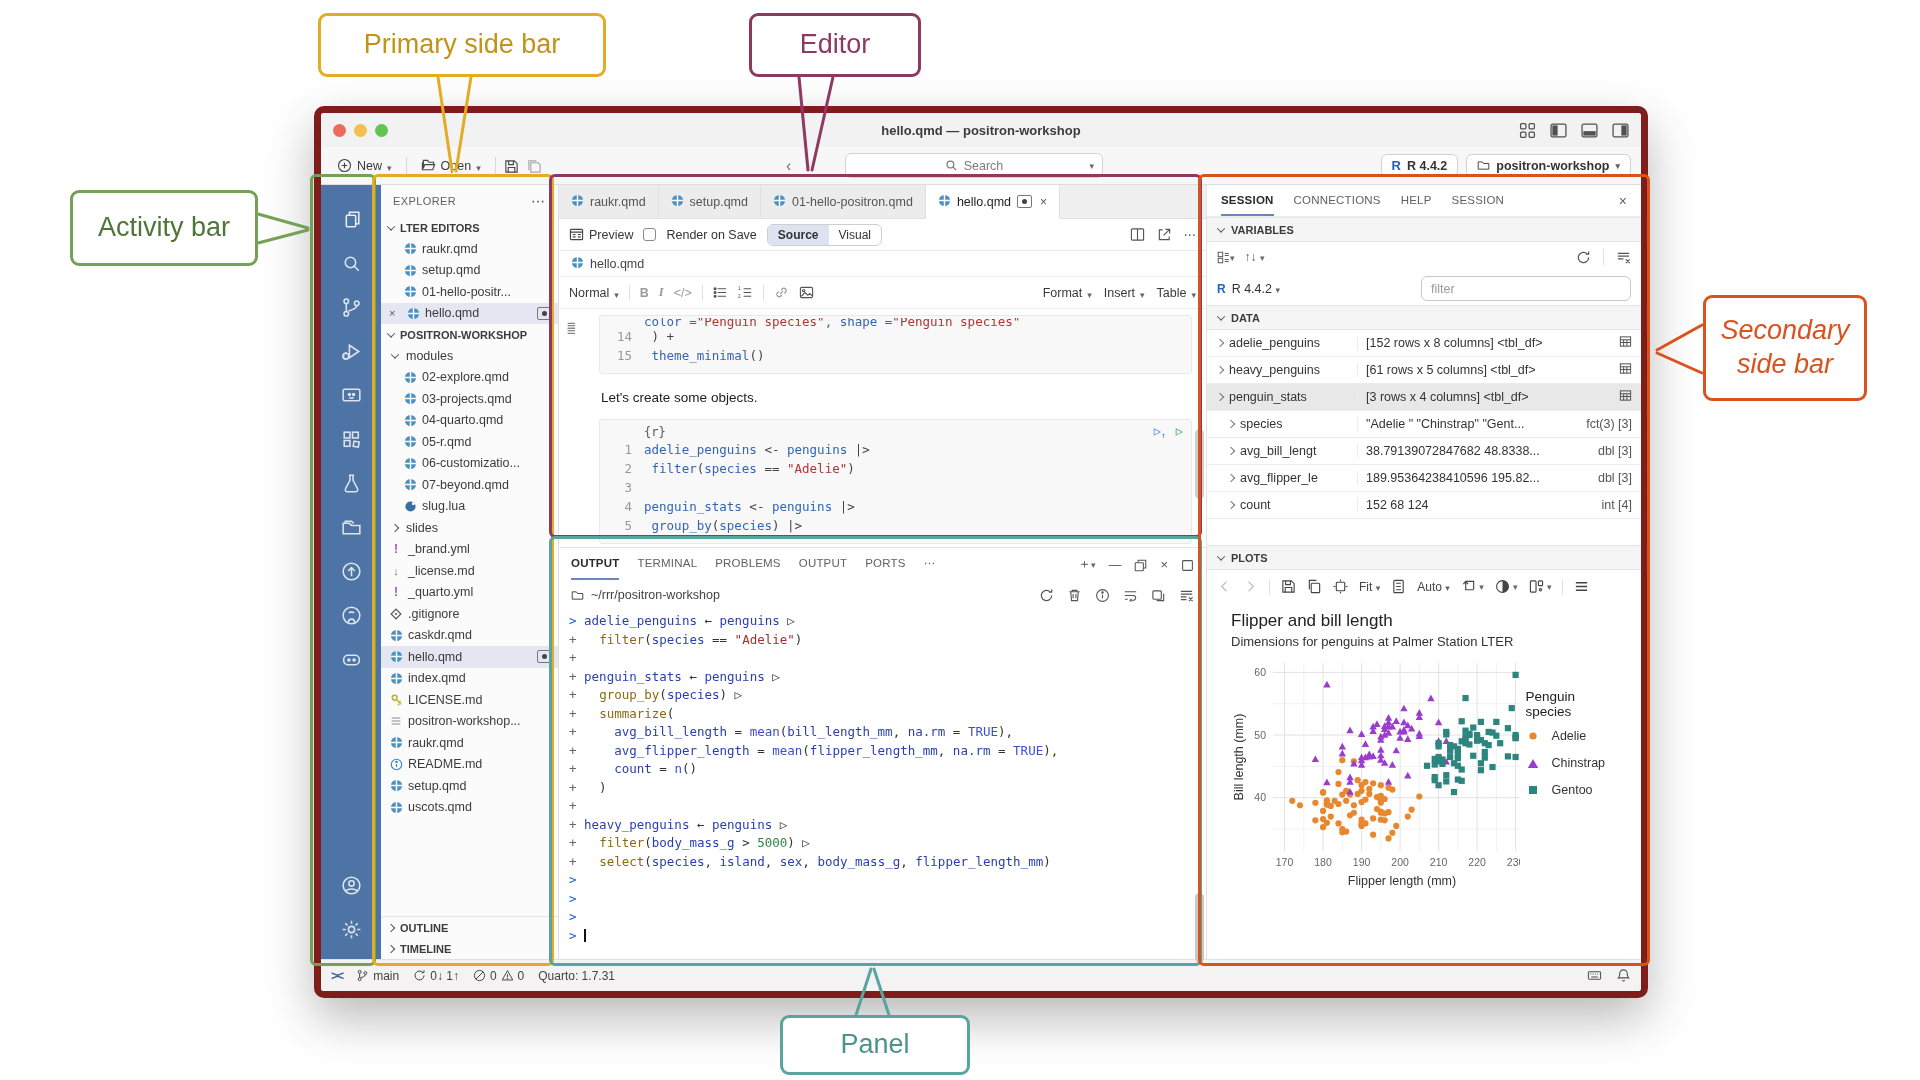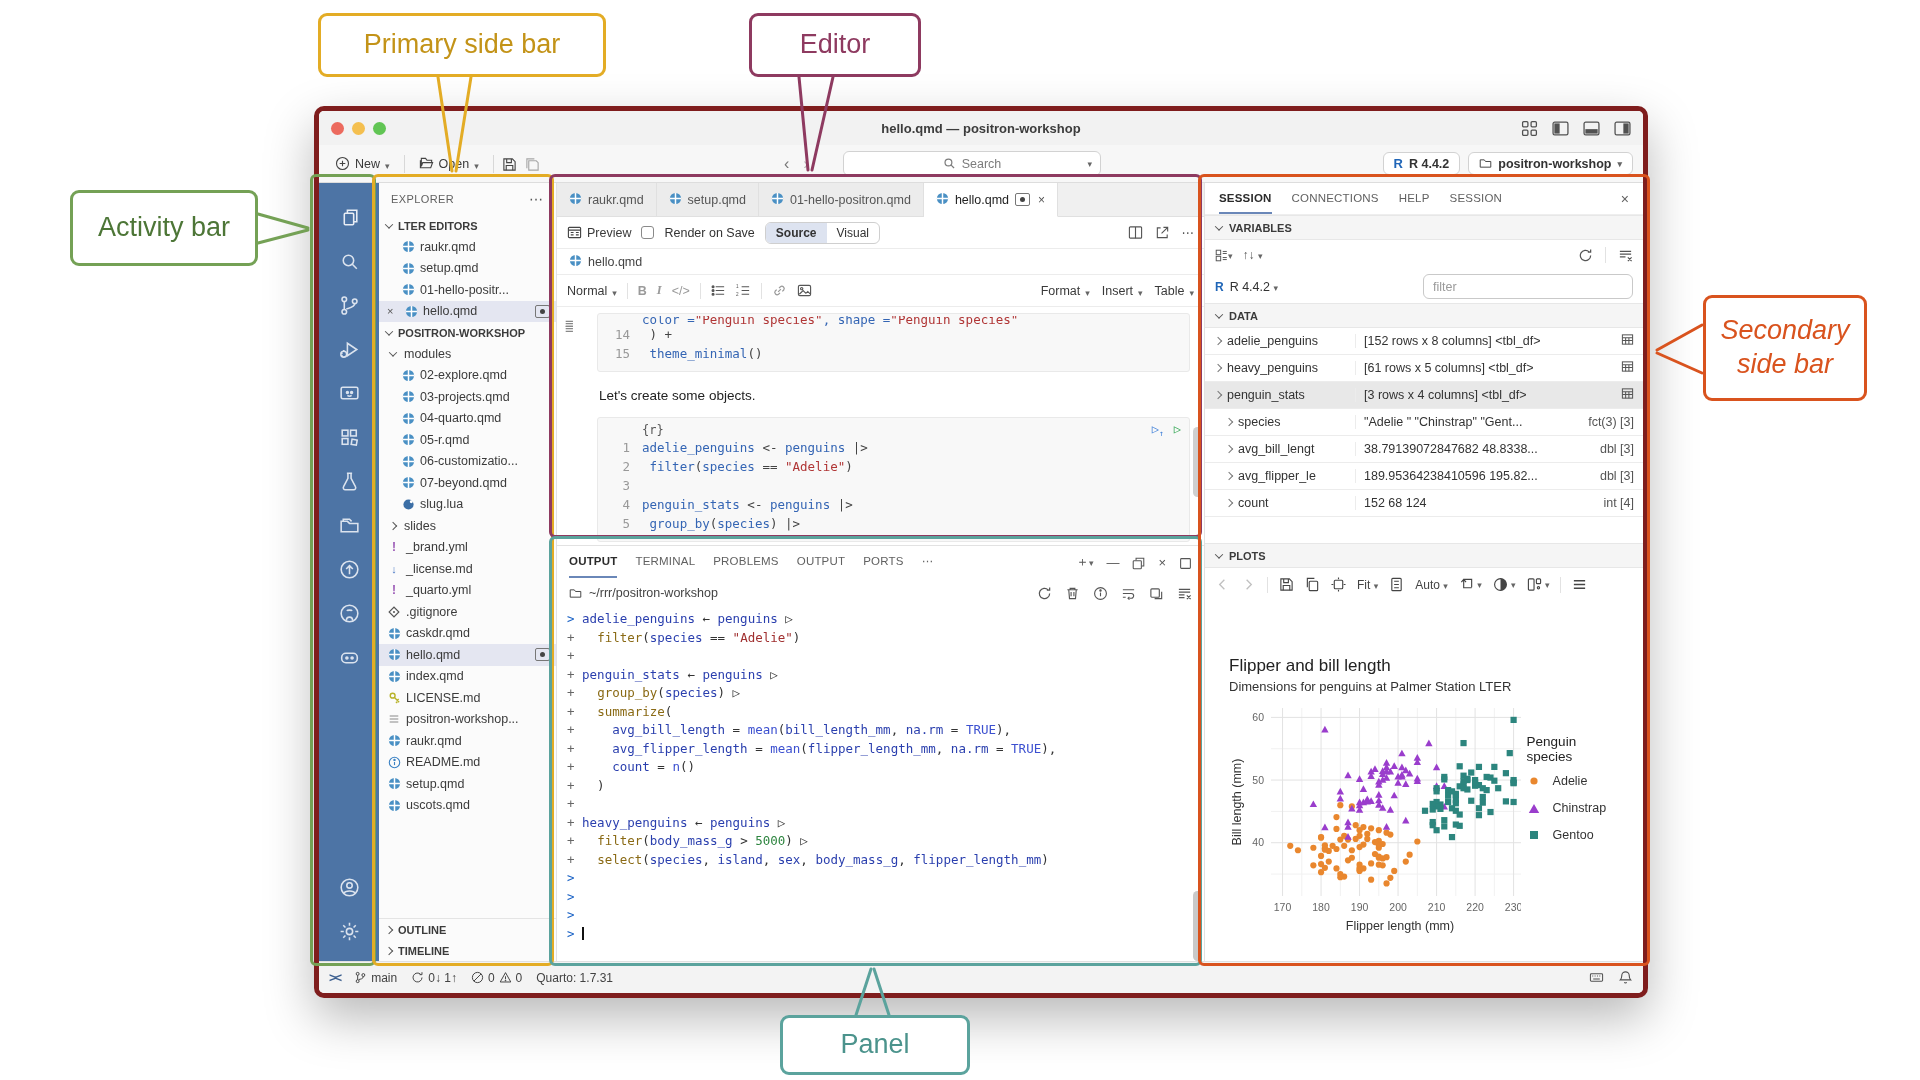--- a/index.html
+++ b/index.html
@@ -8,21 +8,21 @@
 
   
   .ann-box { position:absolute; background:#fff; border:3px solid; border-radius:9px;
              display:flex; align-items:center; justify-content:center; text-align:center;
              font-size:27px; font-weight:500; z-index:60; line-height:1.25; }
   .region-outline { position:absolute; border:3px solid; border-radius:6px; z-index:55; pointer-events:none; }
   #callout-svg { position:absolute; left:0; top:0; width:1920px; height:1080px; z-index:58; pointer-events:none; }
 
   
   .window { position:absolute; left:314px; top:106px; width:1334px; height:892px;
-            background:#fff; border:5px solid #7f1d1d; border-radius:10px;
+            background:#fff; border:7px solid #7f1d1d; border-radius:10px;
             box-shadow:0 20px 50px rgba(0,0,0,.28); display:flex; flex-direction:column; overflow:hidden; z-index:10; }
   .titlebar { height:34px; background:#f2f2f2; display:flex; align-items:center; padding:0 12px; position:relative; flex:0 0 34px; }
   .traffic { display:flex; gap:8px; }
   .tl { width:13px; height:13px; border-radius:50%; }
   .tl.red{background:#ec6a5e;} .tl.yellow{background:#f4bf4f;} .tl.green{background:#61c554;}
   .win-title { position:absolute; left:0; right:0; text-align:center; font-size:13px; color:#3c3c3c; font-weight:600; }
   .titlebar-icons { margin-left:auto; display:flex; gap:14px; z-index:2; color:#515151; }
   .titlebar-icons .ic { width:17px; height:17px; }
 
   .main-toolbar { height:38px; background:#f7f7f7; border-bottom:1px solid #ddd; display:flex; align-items:center; padding:0 10px; gap:8px; flex:0 0 38px; position:relative; }
@@ -130,21 +130,21 @@
   .datarows { flex:0 0 auto; }
   .drow { display:grid; grid-template-columns:150px 1fr auto; align-items:center; height:27px; border-bottom:1px solid #ececec; font-size:12.5px; color:#333; }
   .drow.sel { background:#e8e8e8; }
   .dname { display:flex; align-items:center; gap:3px; padding-left:7px; overflow:hidden; white-space:nowrap; }
   .dname.ind { padding-left:18px; }
   .dval { border-left:1px solid #ececec; padding:0 8px; overflow:hidden; white-space:nowrap; color:#333; }
   .dtype { padding-right:9px; color:#555; display:flex; align-items:center; gap:6px; }
   .gap-block { height:26px; }
   .plots-toolbar { height:33px; display:flex; align-items:center; gap:11px; padding:0 10px; color:#444; font-size:12px; flex:0 0 33px; }
   .pt-dis { color:#c0c0c0; }
-  .plot-wrap { flex:1; padding:8px 22px 0 24px; overflow:hidden;margin-top:47px; }
+  .plot-wrap { flex:1; padding:8px 22px 0 24px; overflow:hidden; }
   .plot-title { font-size:17px; color:#222; font-weight:500; margin-bottom:3px; }
   .plot-sub { font-size:13px; color:#333; margin-bottom:6px; }
   .plot-row { display:flex; }
   .legend { padding-top:34px; padding-left:6px; }
   .legend-title { font-size:13.5px; color:#222; margin-bottom:10px; }
   .legend-item { display:flex; align-items:center; gap:12px; font-size:12.5px; color:#333; margin-bottom:13px; }
   .lmark { width:14px; display:flex; justify-content:center; }
 
   
   .statusbar { height:32px; background:#f3f3f3; border-top:1px solid #e0e0e0; display:flex; align-items:center; gap:14px; padding:0 10px; font-size:12px; color:#424242; flex:0 0 32px; }

